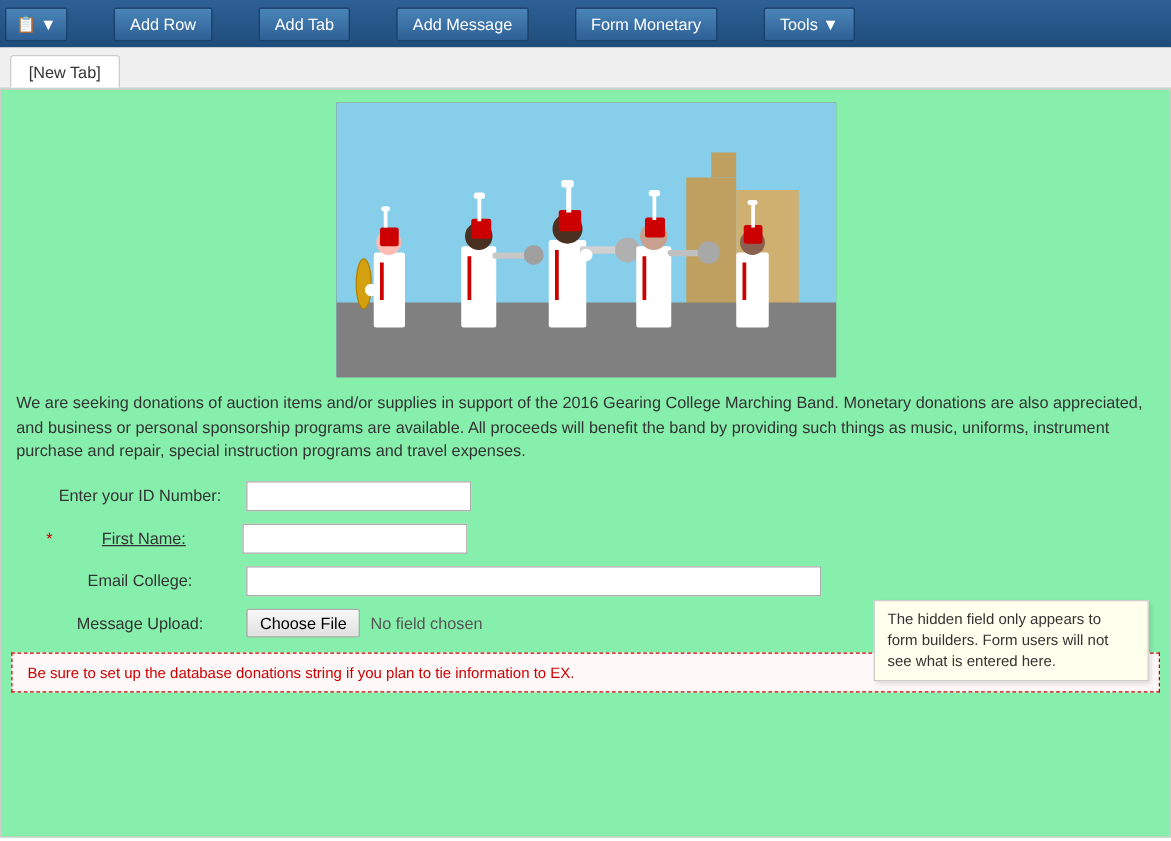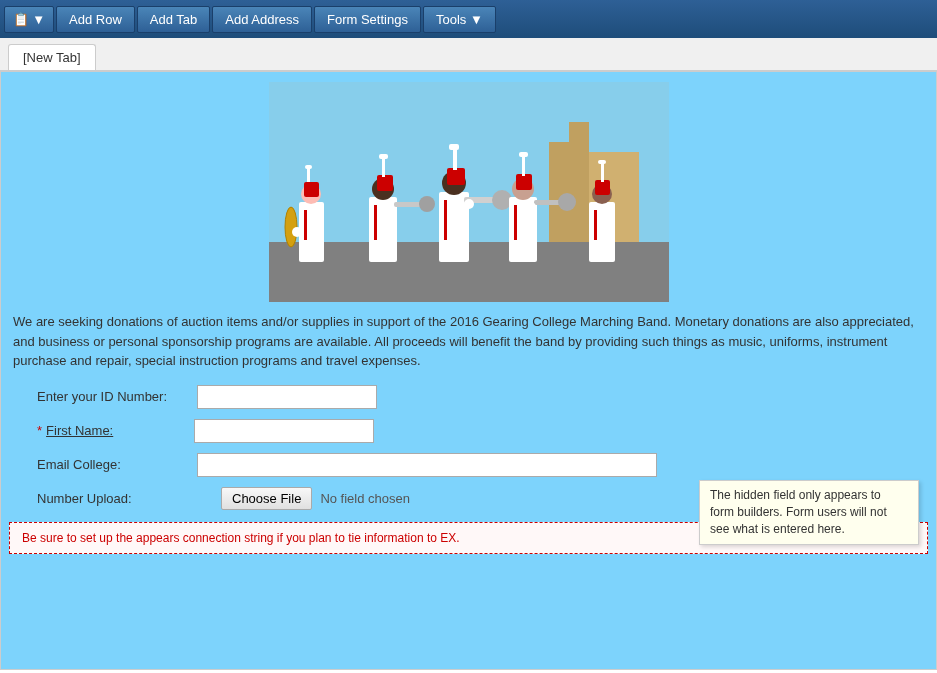--- a/index.html
+++ b/index.html
@@ -16,20 +16,21 @@
     }
     .toolbar-btn {
       background: linear-gradient(to bottom, #4a85b8, #2e6096);
       color: #fff;
       border: 1px solid #1a3f6a;
       padding: 5px 12px;
       font-size: 13px;
       cursor: pointer;
       border-radius: 2px;
       white-space: nowrap;
+      margin-left: 35px;
     }
     .toolbar-icon-btn {
       background: linear-gradient(to bottom, #4a85b8, #2e6096);
       color: #fff;
       border: 1px solid #1a3f6a;
       padding: 5px 8px;
       font-size: 13px;
       cursor: pointer;
       border-radius: 2px;
       display: flex;
@@ -54,21 +55,21 @@
       color: #333;
       border-radius: 3px 3px 0 0;
     }
     .tab.active {
       background: #fff;
       font-weight: normal;
     }
 
     
     .content-area {
-      background: #7dd3fc;
+      background: #86efac;
       border: 1px solid #ccc;
       margin: 0;
       padding: 10px 8px;
       height: calc(673px - 38px - 36px);
       overflow-y: auto;
       position: relative;
     }
 
     
     .banner-image {
@@ -96,21 +97,21 @@
     .form-row {
       display: flex;
       align-items: center;
       margin-bottom: 10px;
       padding-left: 20px;
     }
     .form-label {
       font-size: 13px;
       color: #333;
       width: 160px;
-      text-align: left;
+      text-align: center;
       padding-right: 10px;
       flex-shrink: 0;
     }
     .required-star {
       color: #cc0000;
       margin-right: 4px;
       font-size: 13px;
     }
     .form-input {
       border: 1px solid #aaa;
@@ -128,21 +129,20 @@
       align-items: center;
       gap: 8px;
     }
     .choose-file-btn {
       background: linear-gradient(to bottom, #f8f8f8, #e0e0e0);
       border: 1px solid #aaa;
       padding: 3px 10px;
       font-size: 13px;
       cursor: pointer;
       border-radius: 2px;
-      margin-left: 24px;
     }
     .no-file-text {
       font-size: 13px;
       color: #555;
     }
 
     
     .bottom-warning {
       margin-top: 12px;
       border: 1px dashed #cc0000;
@@ -177,22 +177,22 @@
 </head>
 <body>
 
 <div class="toolbar">
   <button class="toolbar-icon-btn">
     <span>📋</span>
     <span>▼</span>
   </button>
   <button class="toolbar-btn">Add Row</button>
   <button class="toolbar-btn">Add Tab</button>
-  <button class="toolbar-btn">Add Address</button>
-  <button class="toolbar-btn">Form Settings</button>
+  <button class="toolbar-btn">Add Message</button>
+  <button class="toolbar-btn">Form Monetary</button>
   <button class="toolbar-btn">
     <span>Tools</span>
     <span> ▼</span>
   </button>
 </div>
 
 <div class="tab-area">
   <div class="tab active">[New Tab]</div>
 </div>
 
@@ -281,30 +281,30 @@
       <label class="form-label" style="width:148px;text-decoration:underline;">First Name:</label>
       <input class="form-input input-medium" type="text" style="">
     </div>
 
     <div class="form-row">
       <label class="form-label">Email College:</label>
       <input class="form-input input-long" type="text" style="">
     </div>
 
     <div class="form-row">
-      <label class="form-label">Number Upload:</label>
+      <label class="form-label">Message Upload:</label>
       <div class="file-row">
         <button class="choose-file-btn">Choose File</button>
         <span class="no-file-text">No field chosen</span>
       </div>
     </div>
 
   </div>
 
   <div class="bottom-warning">
-    <span>Be sure to set up the appears connection string if you plan to tie information to EX.</span>
+    <span>Be sure to set up the database donations string if you plan to tie information to EX.</span>
     
     <div class="tooltip-box">
       <span>The hidden field only appears to form builders. Form users will not see what is entered here.</span>
     </div>
   </div>
 
 </div>
 
 </body></html>

